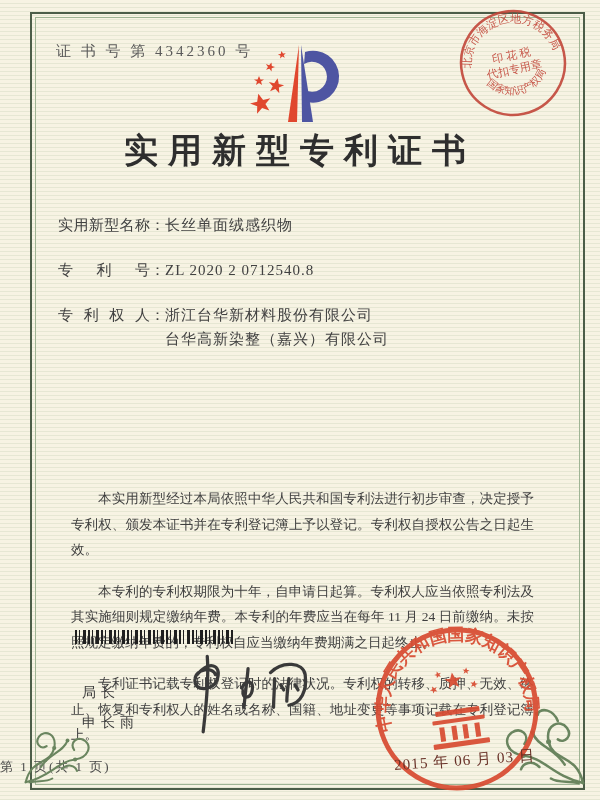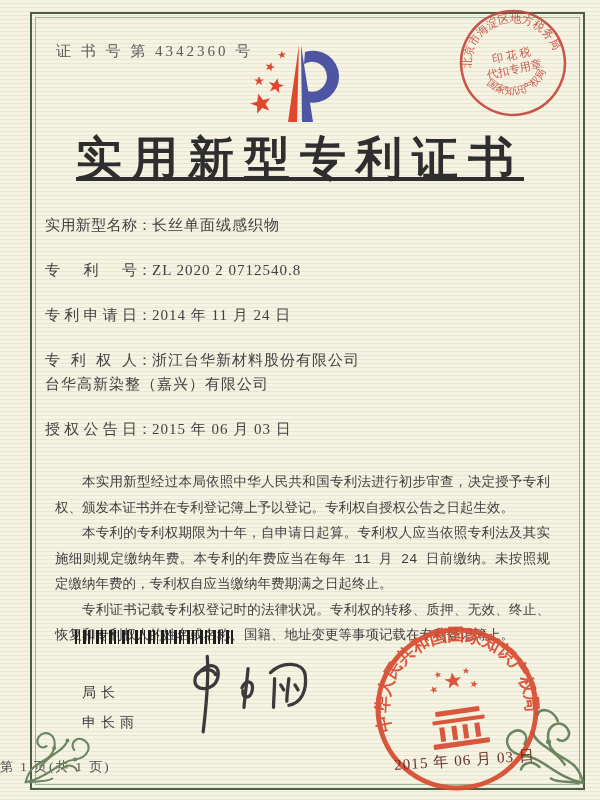--- a/index.html
+++ b/index.html
@@ -13,31 +13,31 @@
   }
   .frame-outer{position:absolute;left:30px;top:12px;right:15px;bottom:10px;border:2px solid #4c5d48;pointer-events:none;}
   .frame-inner{position:absolute;left:35px;top:17px;right:20px;bottom:15px;border:1px solid #9fb494;pointer-events:none;}
 
   .cert-number{position:absolute;left:56px;top:42px;font-size:15px;letter-spacing:3px;color:#5a5a5a;}
 
   .tax-seal{position:absolute;left:456px;top:6px;width:114px;height:114px;transform:rotate(-12deg);opacity:0.9;z-index:6;}
   .logo{position:absolute;left:233px;top:40px;width:134px;height:88px;}
 
   .title{position:absolute;left:0;top:128px;width:100%;text-align:center;
-    font-size:46px;font-weight:600;letter-spacing:10px;color:#2e2e2e;text-decoration:underline;}
+    font-size:34px;font-weight:600;letter-spacing:10px;color:#2e2e2e;}
 
-  .fields{position:absolute;left:45px;top:214px;right:52px;font-size:15px;color:#414141;}
+  .fields{position:absolute;left:58px;top:214px;right:52px;font-size:15px;color:#414141;}
   .field-row{margin-bottom:23px;line-height:22px;white-space:nowrap;}
   .f-label{display:inline-block;width:92px;text-align:justify;text-align-last:justify;vertical-align:top;}
   .f-colon{display:inline-block;vertical-align:top;}
   .f-value{display:inline-block;vertical-align:top;letter-spacing:1px;}
-  .f-value2{line-height:22px;letter-spacing:1px;margin-top:2px;}
+  .f-value2{margin-left:107px;line-height:22px;letter-spacing:1px;margin-top:2px;}
 
   .paragraphs{position:absolute;left:55px;top:470px;right:50px;font-size:13.5px;line-height:25.5px;color:#3f3f3f;text-align:justify;}
-  .paragraphs p{margin:0;text-indent:2em;font-family:Liberation Mono, monospace;}
+  .paragraphs p{margin:16px;text-indent:2em;}
 
   .barcode{position:absolute;left:75px;top:630px;width:158px;height:14px;
     background:repeating-linear-gradient(90deg,#1f1f1f 0 2px,transparent 2px 4px,#1f1f1f 4px 5px,transparent 5px 8px,#1f1f1f 8px 11px,transparent 11px 13px);}
 
   .director{position:absolute;left:82px;top:678px;font-size:14px;letter-spacing:5px;color:#3c3c3c;line-height:30px;}
   .signature{position:absolute;left:165px;top:642px;width:160px;height:102px;z-index:3;}
 
   .official-seal{position:absolute;left:372px;top:624px;width:170px;height:170px;transform:rotate(-8deg);opacity:0.93;z-index:5;}
 
   .ornament-bl{position:absolute;left:20px;bottom:12px;width:95px;height:95px;z-index:2;}
@@ -89,28 +89,22 @@
   <div class="title">实用新型专利证书</div>
 
   <div class="fields">
     <div class="field-row">
       <span class="f-label">实用新型名称</span><span class="f-colon">：</span><span class="f-value">长丝单面绒感织物</span>
     </div>
     <div class="field-row">
       <span class="f-label">专利号</span><span class="f-colon">：</span><span class="f-value">ZL 2020 2 0712540.8</span>
     </div>
     <div class="field-row">
-      <span class="f-label">专利申请日</span><span class="f-colon">：</span><span class="f-value">2014 年 11 月 24 日</span>
-    </div>
-    <div class="field-row">
       <span class="f-label">专利权人</span><span class="f-colon">：</span><span class="f-value">浙江台华新材料股份有限公司</span>
       <div class="f-value2">台华高新染整（嘉兴）有限公司</div>
-    </div>
-    <div class="field-row">
-      <span class="f-label">授权公告日</span><span class="f-colon">：</span><span class="f-value">2015 年 06 月 03 日</span>
     </div>
   </div>
 
   <div class="paragraphs">
     <p>本实用新型经过本局依照中华人民共和国专利法进行初步审查，决定授予专利权、颁发本证书并在专利登记簿上予以登记。专利权自授权公告之日起生效。</p>
     <p>本专利的专利权期限为十年，自申请日起算。专利权人应当依照专利法及其实施细则规定缴纳年费。本专利的年费应当在每年 11 月 24 日前缴纳。未按照规定缴纳年费的，专利权自应当缴纳年费期满之日起终止。</p>
     <p>专利证书记载专利权登记时的法律状况。专利权的转移、质押、无效、终止、恢复和专利权人的姓名或名称、国籍、地址变更等事项记载在专利登记簿上。</p>
   </div>
 
   <div class="barcode"></div>

